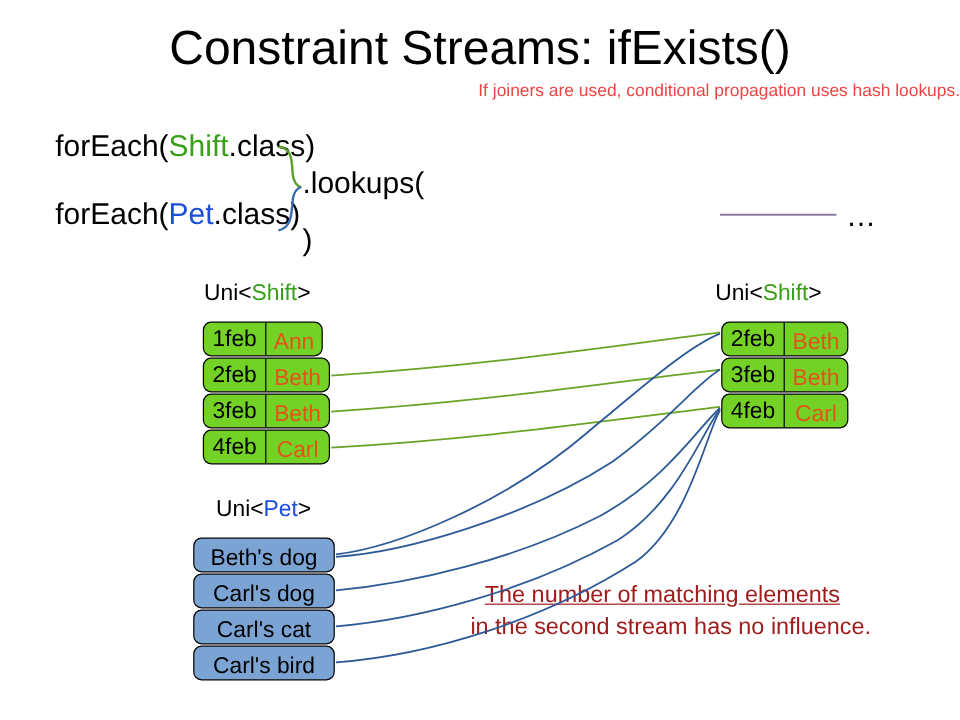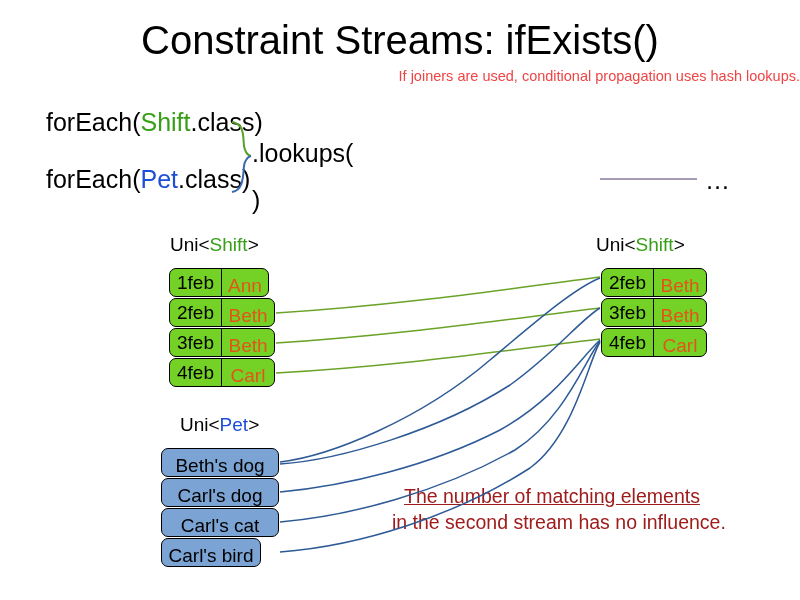--- a/index.html
+++ b/index.html
@@ -212,21 +212,21 @@
 
   <div class="card blue" style="left:161px; top:448px; width:118px;">
     <div class="cell single">Beth's dog</div>
   </div>
   <div class="card blue" style="left:161px; top:478px; width:118px;">
     <div class="cell single">Carl's dog</div>
   </div>
   <div class="card blue" style="left:161px; top:508px; width:118px;">
     <div class="cell single">Carl's cat</div>
   </div>
-  <div class="card blue" style="left:161px; top:538px; width:100px;">
+  <div class="card blue" style="left:161px; top:538px; width:118px;">
     <div class="cell single">Carl's bird</div>
   </div>
 
   <div class="annotation" style="left:404px; top:483px;text-decoration:underline;">The number of matching elements</div>
   <div class="annotation" style="left:392px; top:509px;">in the second stream has no influence.</div>
 
   <svg id="links" viewBox="0 0 800 600">
 
     <path class="brace-green" d="M 232 122 C 244 124, 243 134, 244 146 C 245 152, 247 155, 251 156"></path>
 

